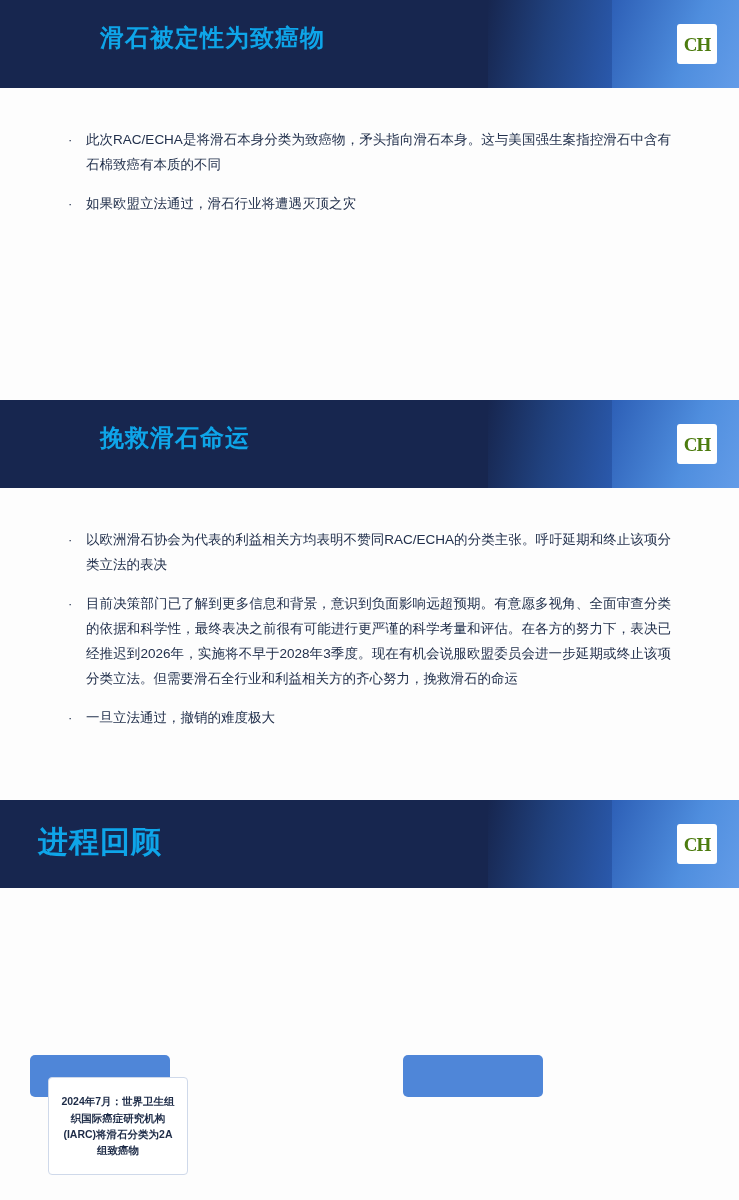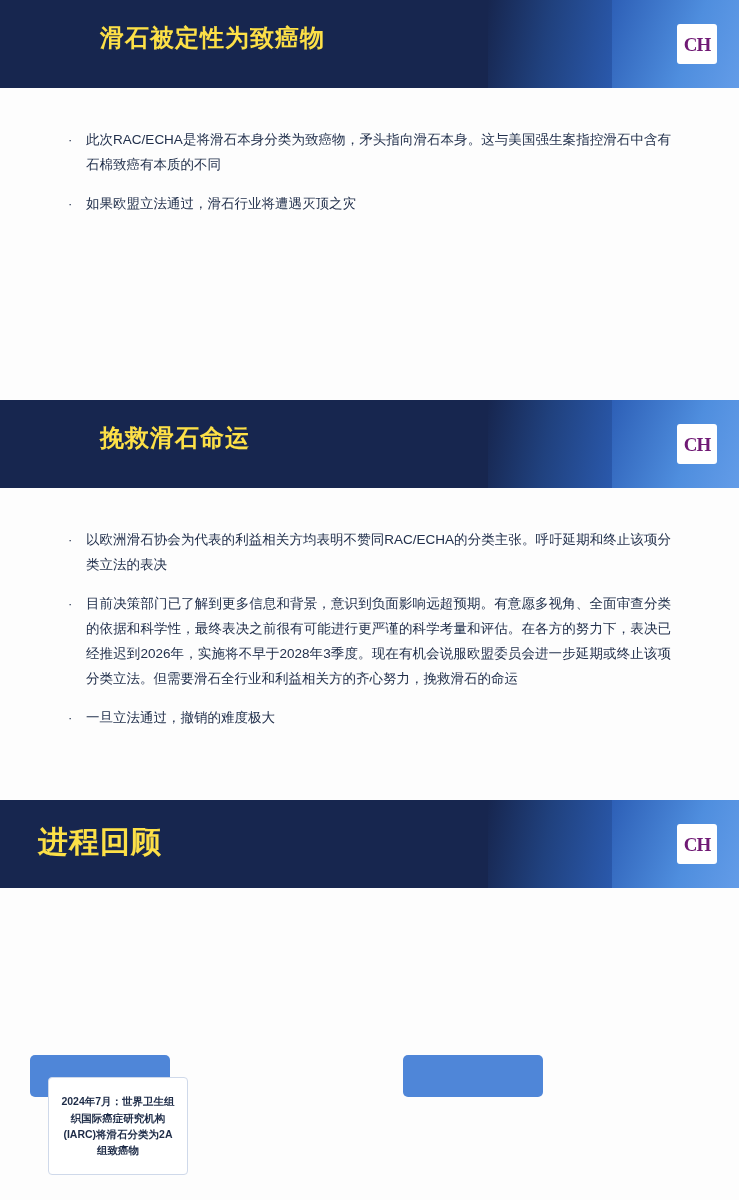--- a/index.html
+++ b/index.html
@@ -43,21 +43,21 @@
   .header .band-light {
     position: absolute;
     left: 612px; top: 0;
     width: 127px; height: 88px;
     background: linear-gradient(110deg, #2d5fb6 0%, #4f8ede 60%, #639ce8 100%);
   }
   .header-title {
     position: absolute;
     left: 100px;
     top: 22px;
-    color: #fde047;
+    color: #0ea5e9;
     font-size: 24px;
     font-weight: bold;
     letter-spacing: 1px;
     white-space: nowrap;
   }
   .slide-3 .header-title { left: 38px; top: 22px; font-size: 30px; }
 
   .logo {
     position: absolute;
     right: 22px;
@@ -66,21 +66,21 @@
     height: 40px;
     background: #ffffff;
     border-radius: 3px;
     display: flex;
     align-items: center;
     justify-content: center;
   }
   .logo-inner {
     font-size: 19px;
     font-weight: bold;
-    color: #701a75;
+    color: #4d7c0f;
     letter-spacing: -1px;
     font-family: "Liberation Serif", serif;
     line-height: 1;
   }
 
   
   .body {
     padding: 40px 68px 0 68px;
   }
   .slide-2 .body { padding-top: 40px; }

